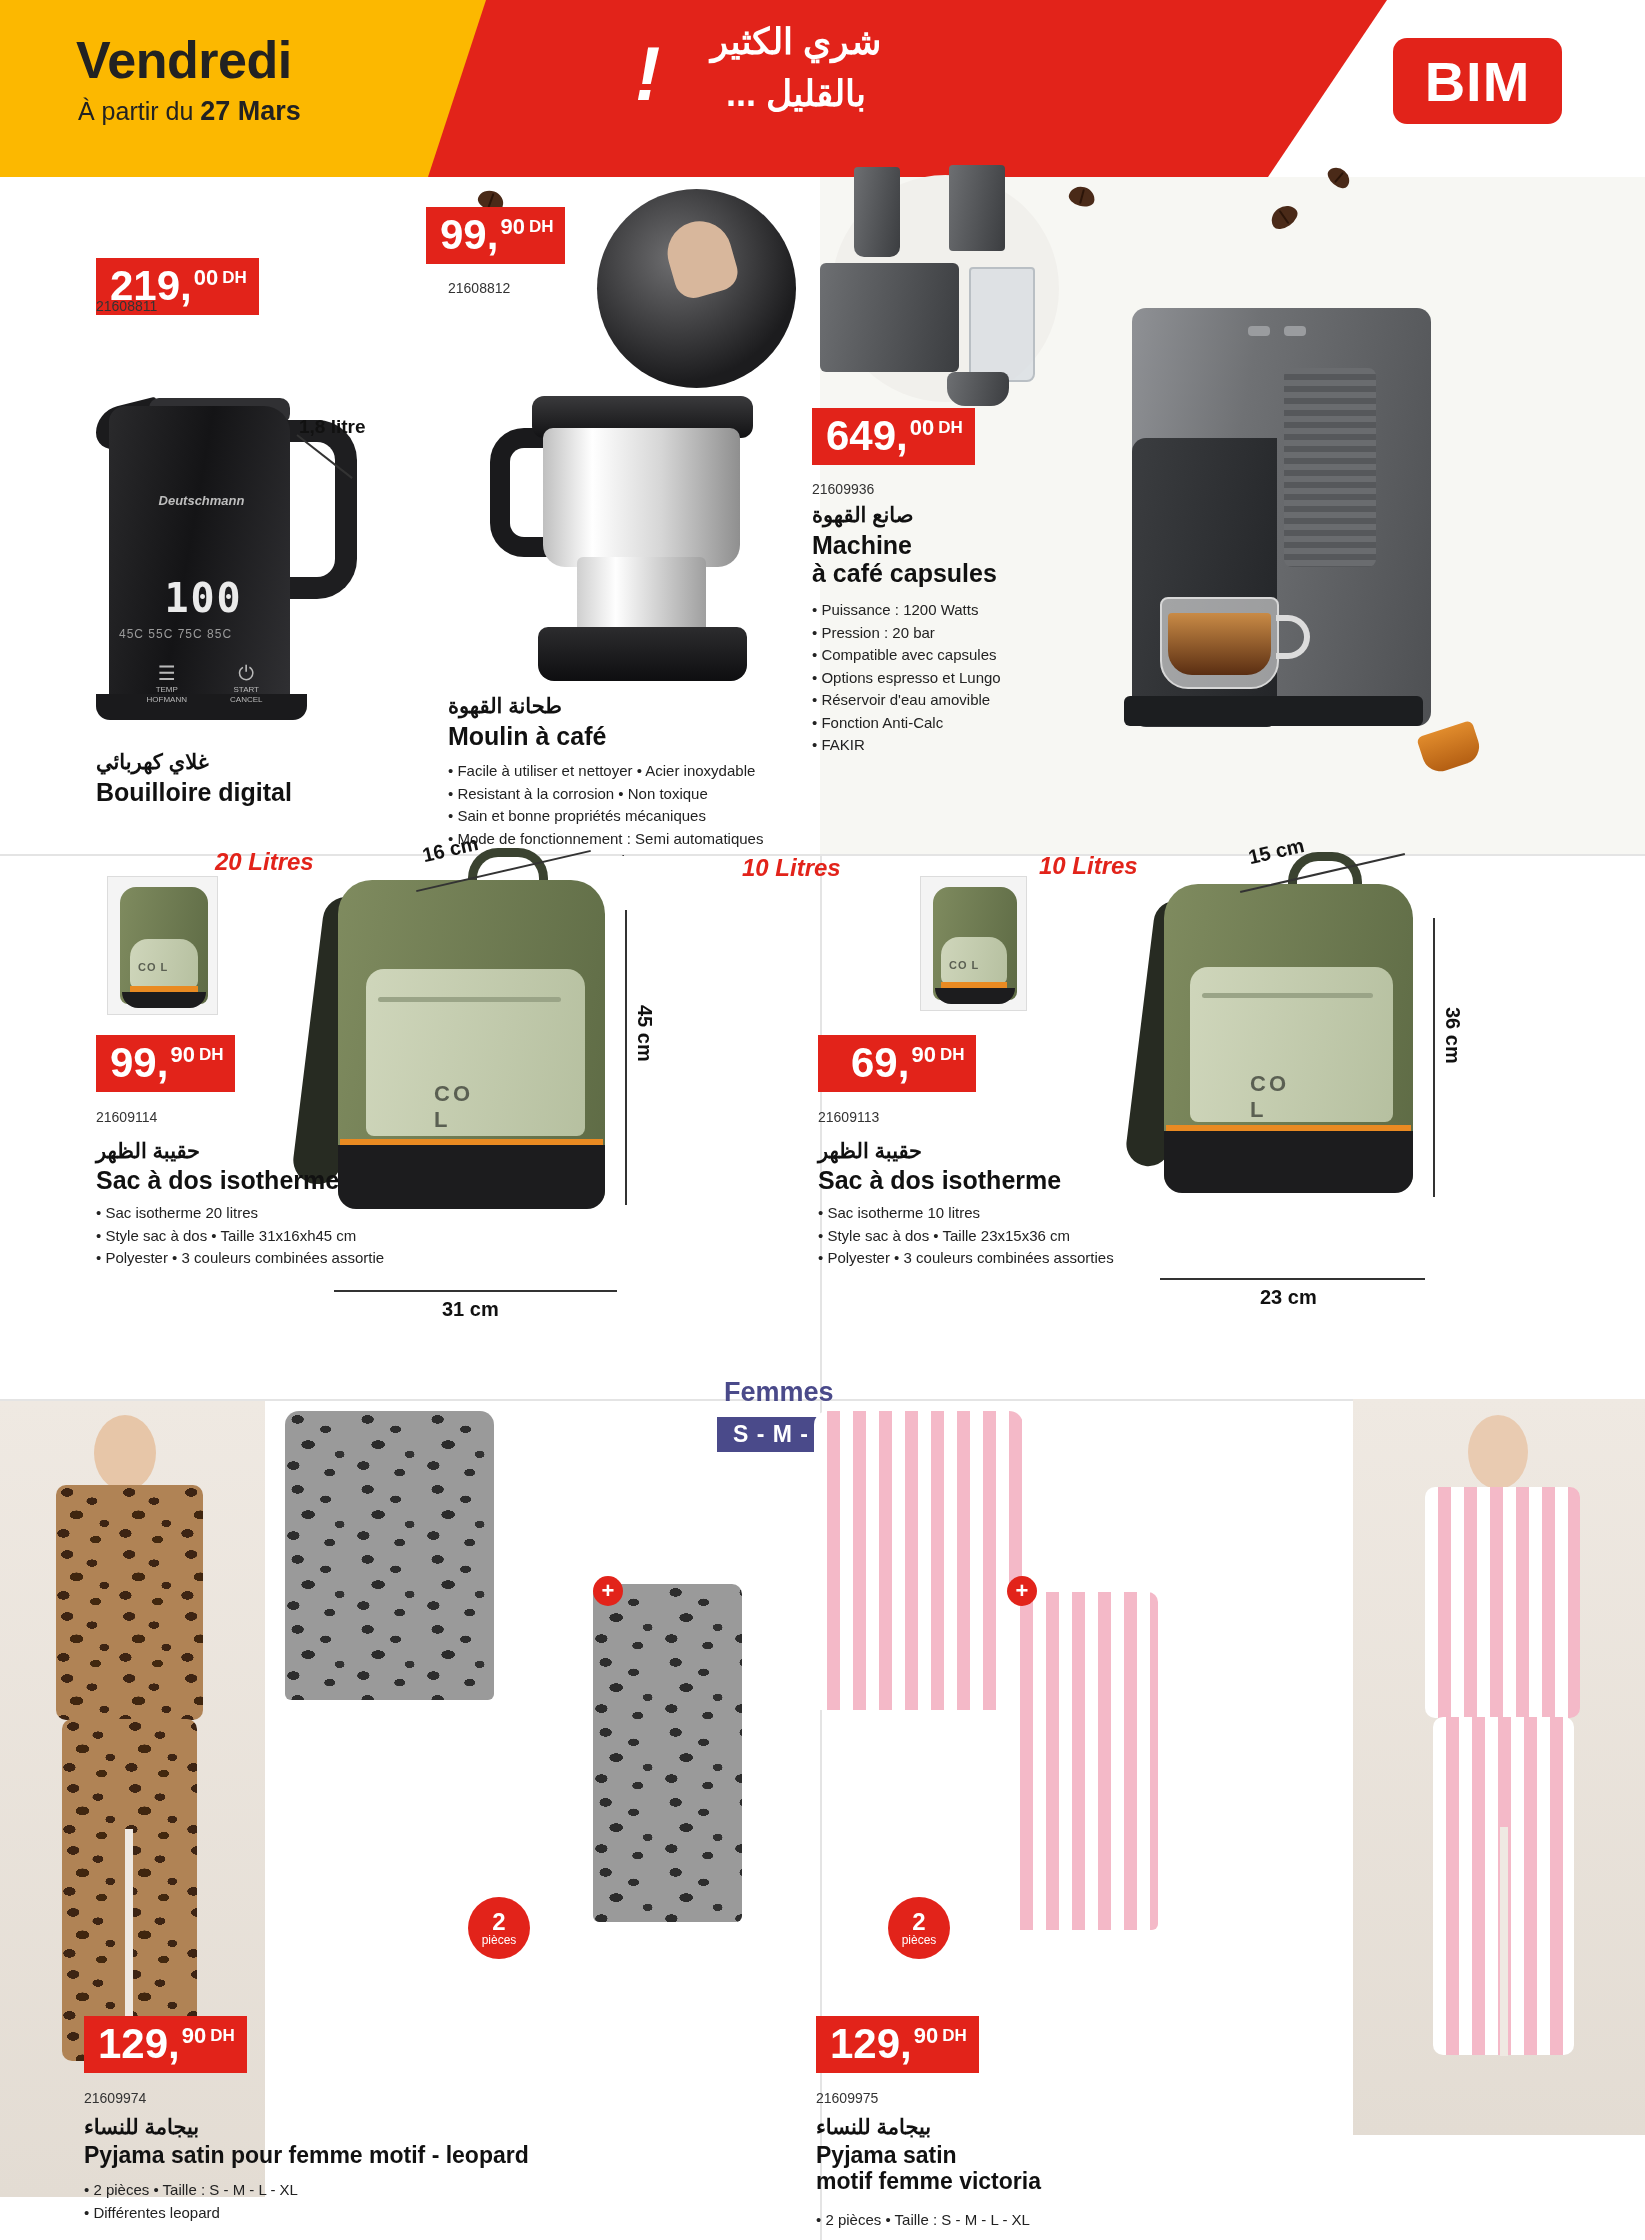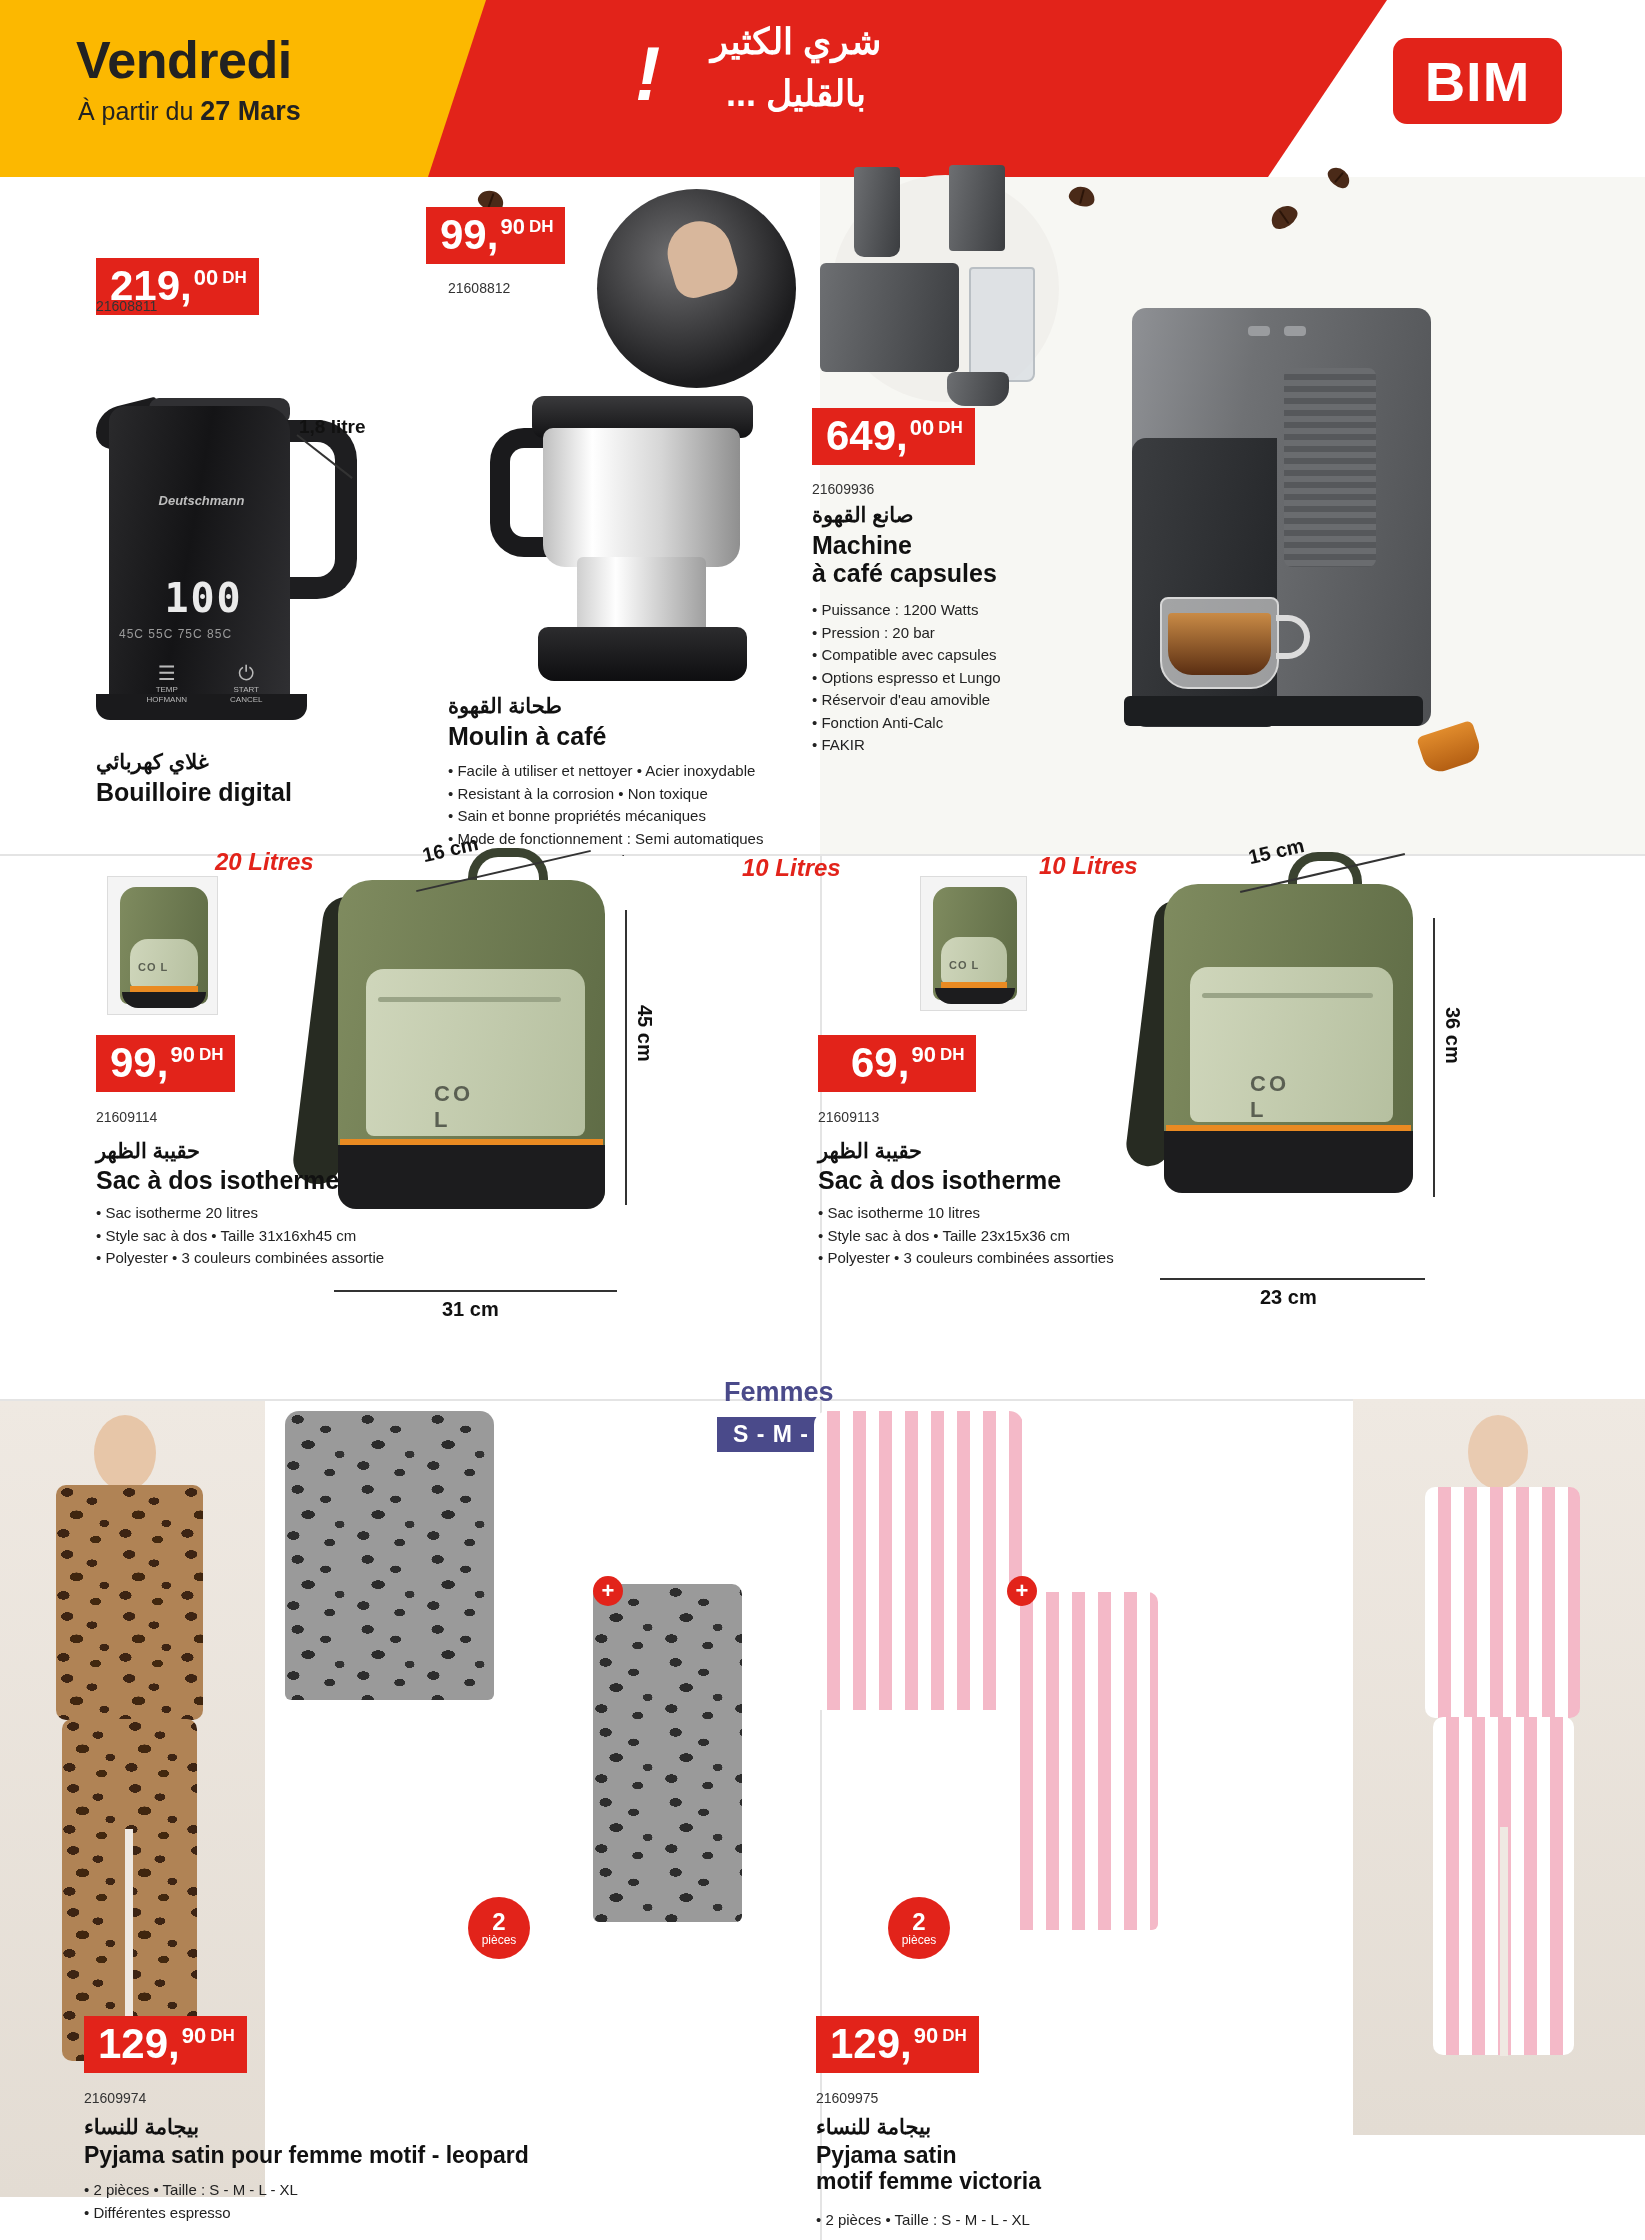--- a/index.html
+++ b/index.html
@@ -778,21 +778,21 @@
     <span class="int">129</span>
     <span class="comma">,</span>
     <span class="dec">90</span>
     <span class="cur">DH</span>
   </div>
   <div class="ref" style="left:84px; top:689px;">21609974</div>
   <div class="name-ar" style="left:84px; top:714px;">بيجامة للنساء</div>
   <div class="name-fr" style="left:84px; top:742px; font-size:23px;">Pyjama satin pour femme motif - leopard</div>
   <div class="bullets" style="left:84px; top:778px; width:398px;">
     <div>2 pièces  • Taille : S - M - L - XL</div>
-    <div>Différentes espresso</div>
+    <div>Différentes leopard</div>
   </div>
 </div>
 
 <div class="panel" style="left:822px; top:1401px; width:824px; height:840px;">
   <div class="femmes-label" style="left:-98px; top:-24px;">Femmes</div>
   <div class="sizes-label" style="left:-105px; top:16px;">S - M - L - XL</div>
 
   <div class="pj-top stripe-pink" style="left:-8px; top:10px; width:209px; height:299px; border-radius:14px 14px 6px 6px;"></div>
 
   <div class="pj-pants stripe-pink" style="left:185px; top:191px; width:151px; height:338px; border-radius:10px 10px 6px 6px;"></div>

